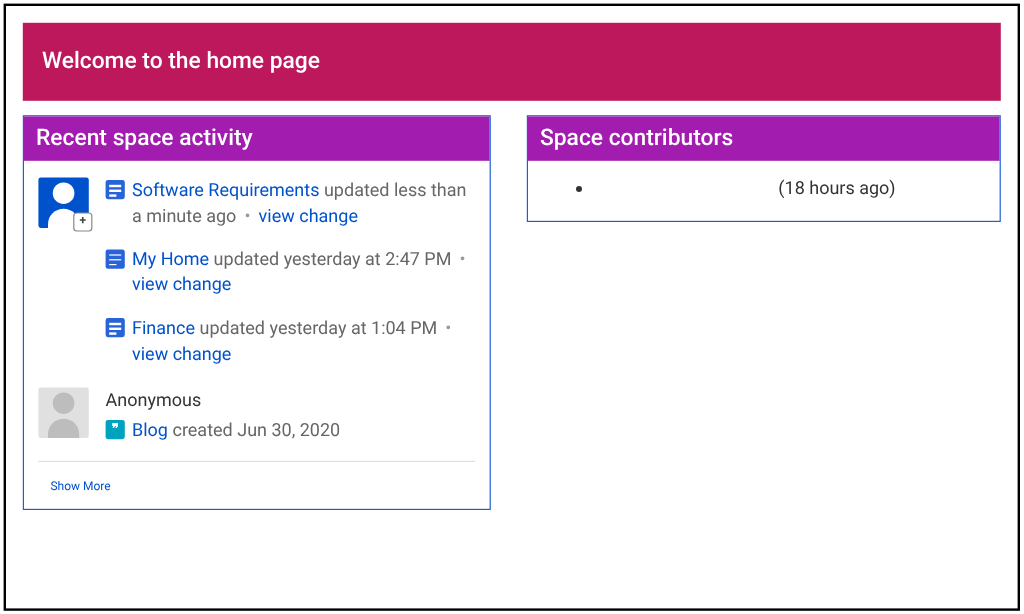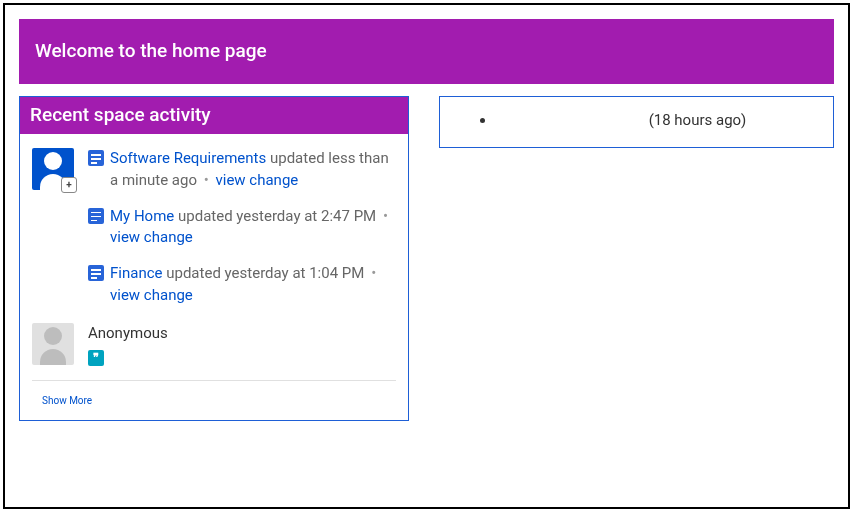--- a/index.html
+++ b/index.html
@@ -9,21 +9,21 @@
       padding: 3px;
       width: 853px;
       height: 512px;
     }
     .outer {
       border: 2px solid #000;
       padding: 14px;
       height: 100%;
     }
     .banner {
-      background: #a21caf;
+      background: #be185d;
       color: #fff;
       font-size: 19px;
       font-weight: 500;
       padding: 20px 16px 22px 16px;
       margin-bottom: 12px;
     }
     .content-row {
       display: flex;
       gap: 30px;
     }
@@ -265,33 +265,40 @@
             <div class="avatar-col">
               <div class="avatar-gray">
                 <div class="avatar-head"></div>
                 <div class="avatar-body"></div>
               </div>
             </div>
             <div class="entry-lines">
               <div class="author-name">Anonymous</div>
               <div class="entry-with-icon" style="margin-bottom:0">
                 <span class="blog-icon">❞</span>
+                <span>
+                  <a class="link">Blog</a>
+                  <span class="meta"> created Jun 30, 2020</span>
+                </span>
               </div>
             </div>
           </div>
 
           <hr class="hr">
           <a class="show-more">Show More</a>
 
         </div>
       </div>
     </div>
 
     <div class="col-right">
       <div class="panel">
+        <div class="panel-header">
+          <span>Space contributors</span>
+        </div>
         <div class="contributors-body">
           <ul class="contributors-list">
             <li>
               <span>(18 hours ago)</span>
             </li>
           </ul>
         </div>
       </div>
     </div>
 

